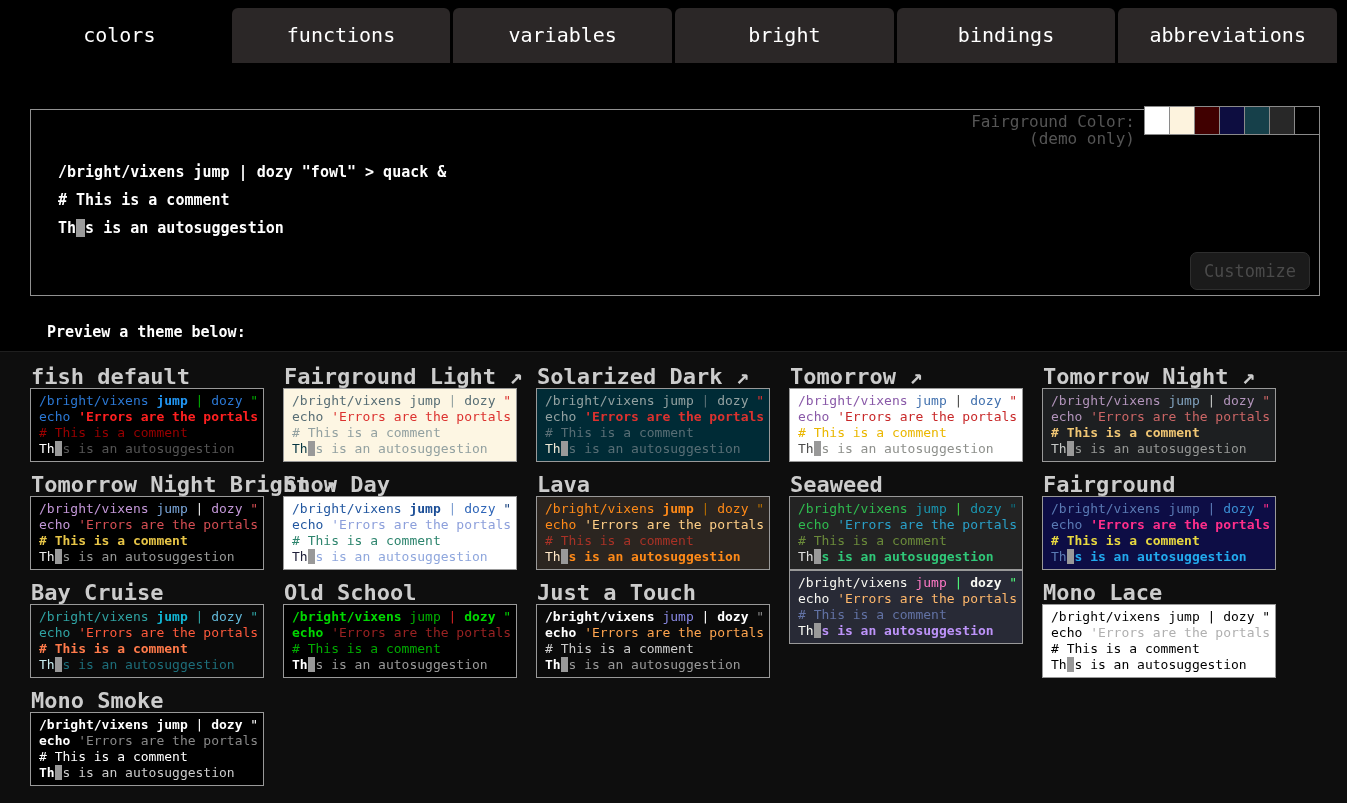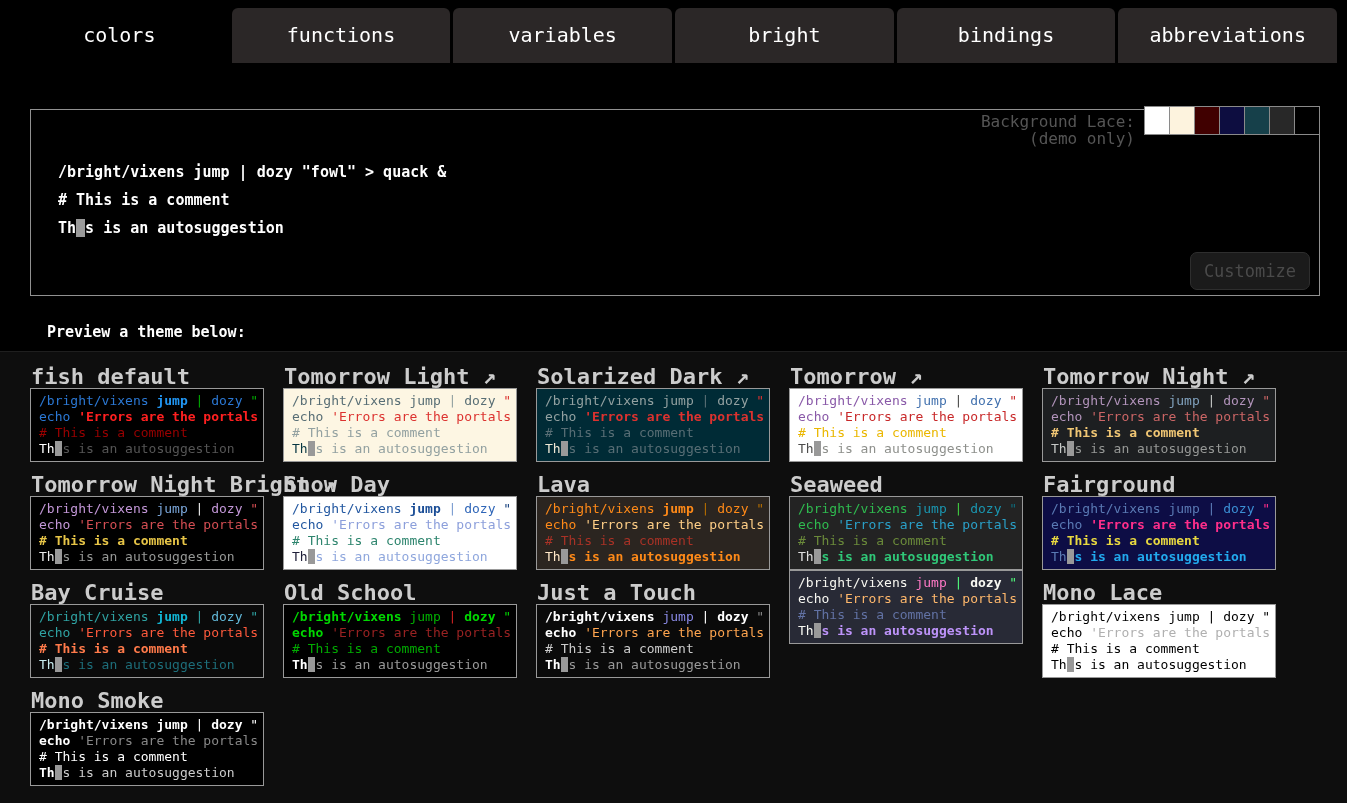--- a/index.html
+++ b/index.html
@@ -49,21 +49,21 @@
     <div class="tab active">colors</div>
     <div class="tab">functions</div>
     <div class="tab">variables</div>
     <div class="tab">bright</div>
     <div class="tab">bindings</div>
     <div class="tab">abbreviations</div>
   </div>
 
 <div class="demo-wrap">
   <div class="bg-label">
-    <div>Background Lace:</div>
+    <div>Fairground Color:</div>
     <div>(demo only)</div>
   </div>
   <div class="swatches" id="swatches">
       <div class="swatch" style="background: rgb(255, 255, 255);"></div>
       <div class="swatch" style="background: rgb(253, 243, 222);"></div>
       <div class="swatch" style="background: rgb(64, 0, 0);"></div>
       <div class="swatch" style="background: rgb(13, 13, 64);"></div>
       <div class="swatch" style="background: rgb(22, 64, 74);"></div>
       <div class="swatch" style="background: rgb(40, 40, 40);"></div>
       <div class="swatch" style="background: rgb(0, 0, 0);"></div>
@@ -83,21 +83,21 @@
       <div class="theme-card">
         <div class="theme-title"><span>fish default</span></div>
         <div class="theme-box" style="background: rgb(0, 0, 0);">
           <div class="code-line"><span style="color: rgb(43, 120, 212);">/bright/vixens </span><span style="color: rgb(33, 150, 243); font-weight: bold;">jump </span><span style="color: rgb(0, 168, 0);">| </span><span style="color: rgb(43, 120, 212);">dozy </span><span style="color: rgb(0, 168, 0);">"</span></div>
           <div class="code-line"><span style="color: rgb(43, 120, 212);">echo </span><span style="color: rgb(255, 32, 32); font-weight: bold;">'Errors are the portals</span></div>
           <div class="code-line"><span style="color: rgb(153, 0, 0);"># This is a comment</span></div>
           <div class="code-line"><span style="color: rgb(255, 255, 255);">Th</span><span class="cursor" style="background: rgb(153, 153, 153);">i</span><span style="color: rgb(85, 85, 85);">s is an autosuggestion</span></div>
         </div>
       </div>
       <div class="theme-card">
-        <div class="theme-title"><span>Tomorrow Light</span><span class="ext-arrow"> ↗</span></div>
+        <div class="theme-title"><span>Fairground Light</span><span class="ext-arrow"> ↗</span></div>
         <div class="theme-box" style="background: rgb(253, 246, 227);">
           <div class="code-line"><span style="color: rgb(88, 110, 117);">/bright/vixens </span><span style="color: rgb(88, 110, 117);">jump </span><span style="color: rgb(147, 161, 161);">| </span><span style="color: rgb(88, 110, 117);">dozy </span><span style="color: rgb(220, 50, 47);">"</span></div>
           <div class="code-line"><span style="color: rgb(88, 110, 117);">echo </span><span style="color: rgb(220, 50, 47);">'Errors are the portals</span></div>
           <div class="code-line"><span style="color: rgb(147, 161, 161);"># This is a comment</span></div>
           <div class="code-line"><span style="color: rgb(7, 54, 66);">Th</span><span class="cursor" style="background: rgb(153, 153, 153);">i</span><span style="color: rgb(147, 161, 161);">s is an autosuggestion</span></div>
         </div>
       </div>
       <div class="theme-card">
         <div class="theme-title"><span>Solarized Dark</span><span class="ext-arrow"> ↗</span></div>
         <div class="theme-box" style="background: rgb(0, 43, 54);">

